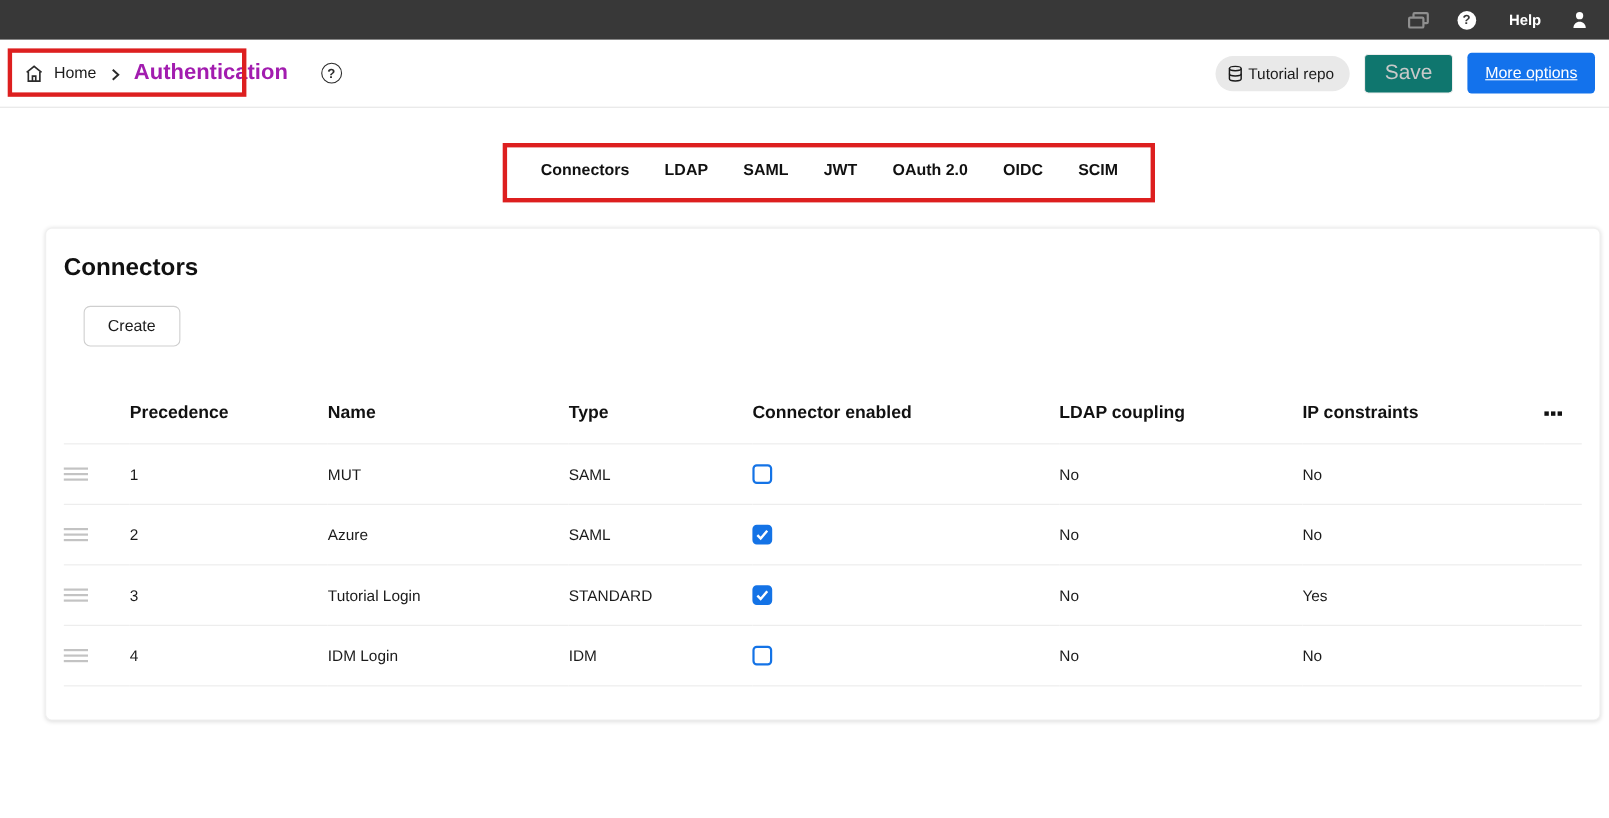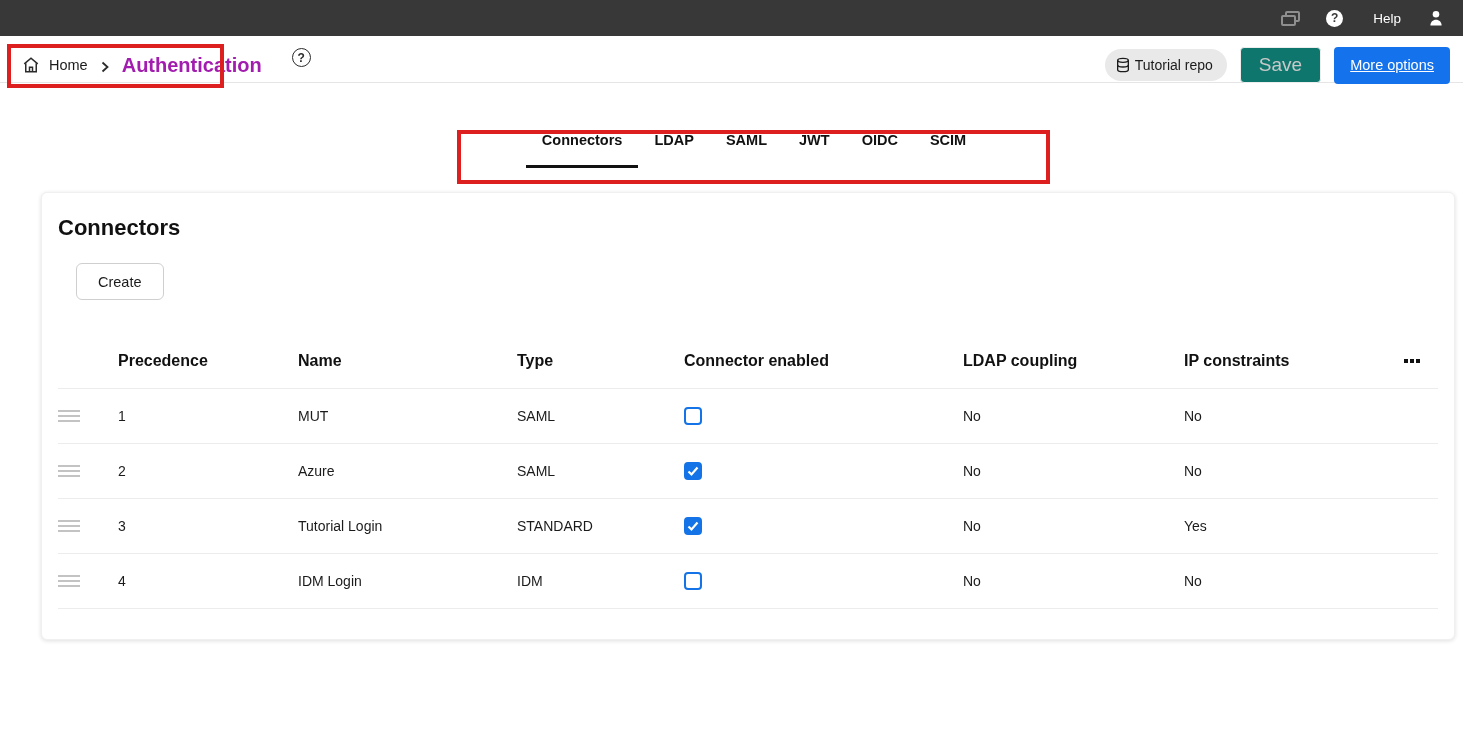--- a/index.html
+++ b/index.html
@@ -12,26 +12,26 @@
             justify-content:flex-end; gap:26px; padding-right:18px; }
   .topbar .win-icon { position:relative; width:19px; height:15px; cursor:pointer; }
   .topbar .win-icon .r1 { position:absolute; left:4px; top:0; width:15px; height:11px;
             border:2px solid #8f8f8f; border-radius:2px; }
   .topbar .win-icon .r2 { position:absolute; left:0; top:4px; width:15px; height:11px;
             border:2px solid #8f8f8f; border-radius:2px; background:#383838; }
   .topbar .help { display:flex; align-items:center; gap:6px; cursor:pointer; }
   .topbar .help .qcircle { width:17px; height:17px; border-radius:50%; background:#ffffff;
             color:#383838; font-size:12px; font-weight:bold; display:flex;
             align-items:center; justify-content:center; }
-  .topbar .help .qlabel { color:#ffffff; font-size:13.5px; font-weight:normal;padding-left:24px; }
+  .topbar .help .qlabel { color:#ffffff; font-size:13.5px; font-weight:bold;padding-left:24px; }
   .topbar .user-icon { width:18px; height:18px; cursor:pointer; }
 
   
-  .toolbar { height:47px; display:flex; border-bottom:1px solid #e5e5e5;
-             padding:12px 13px 0 0; }
+  .toolbar { height:62px; display:flex; align-items:center; border-bottom:1px solid #e5e5e5;
+             padding:0 13px 0 0; }
   .breadcrumb { display:flex; align-items:center; gap:9px; padding-left:22px; height:100%; }
   .breadcrumb .home-ico { width:18px; height:18px; }
   .breadcrumb .bc-home { font-size:14.5px; color:#1b1b1b; cursor:pointer; }
   .breadcrumb .chev { width:12px; height:12px; margin:0 2px; }
   .breadcrumb .bc-current { font-size:20px; font-weight:bold; color:#a21caf; }
   .qmark-outline { width:19px; height:19px; border-radius:50%; border:1.6px solid #2b2b2b;
              color:#2b2b2b; font-size:12px; font-weight:bold; display:flex; align-items:center;
              justify-content:center; margin-left:30px; cursor:pointer; }
   .toolbar .right { margin-left:auto; display:flex; align-items:center; gap:13px; }
   .pill { display:flex; align-items:center; gap:4px; background:#e9e9e9; border-radius:16px;
@@ -130,20 +130,21 @@
     <button class="btn-primary">More options</button>
   </div>
 </div>
 
 <div class="tabs-row">
   <div class="tabs">
     <div class="tab active">Connectors</div>
     <div class="tab">LDAP</div>
     <div class="tab">SAML</div>
     <div class="tab">JWT</div>
+    <div class="tab">OAuth 2.0</div>
     <div class="tab">OIDC</div>
     <div class="tab">SCIM</div>
   </div>
 </div>
 
 <div class="card">
   <h1>Connectors</h1>
   <button class="btn-create">Create</button>
 
   <table>

